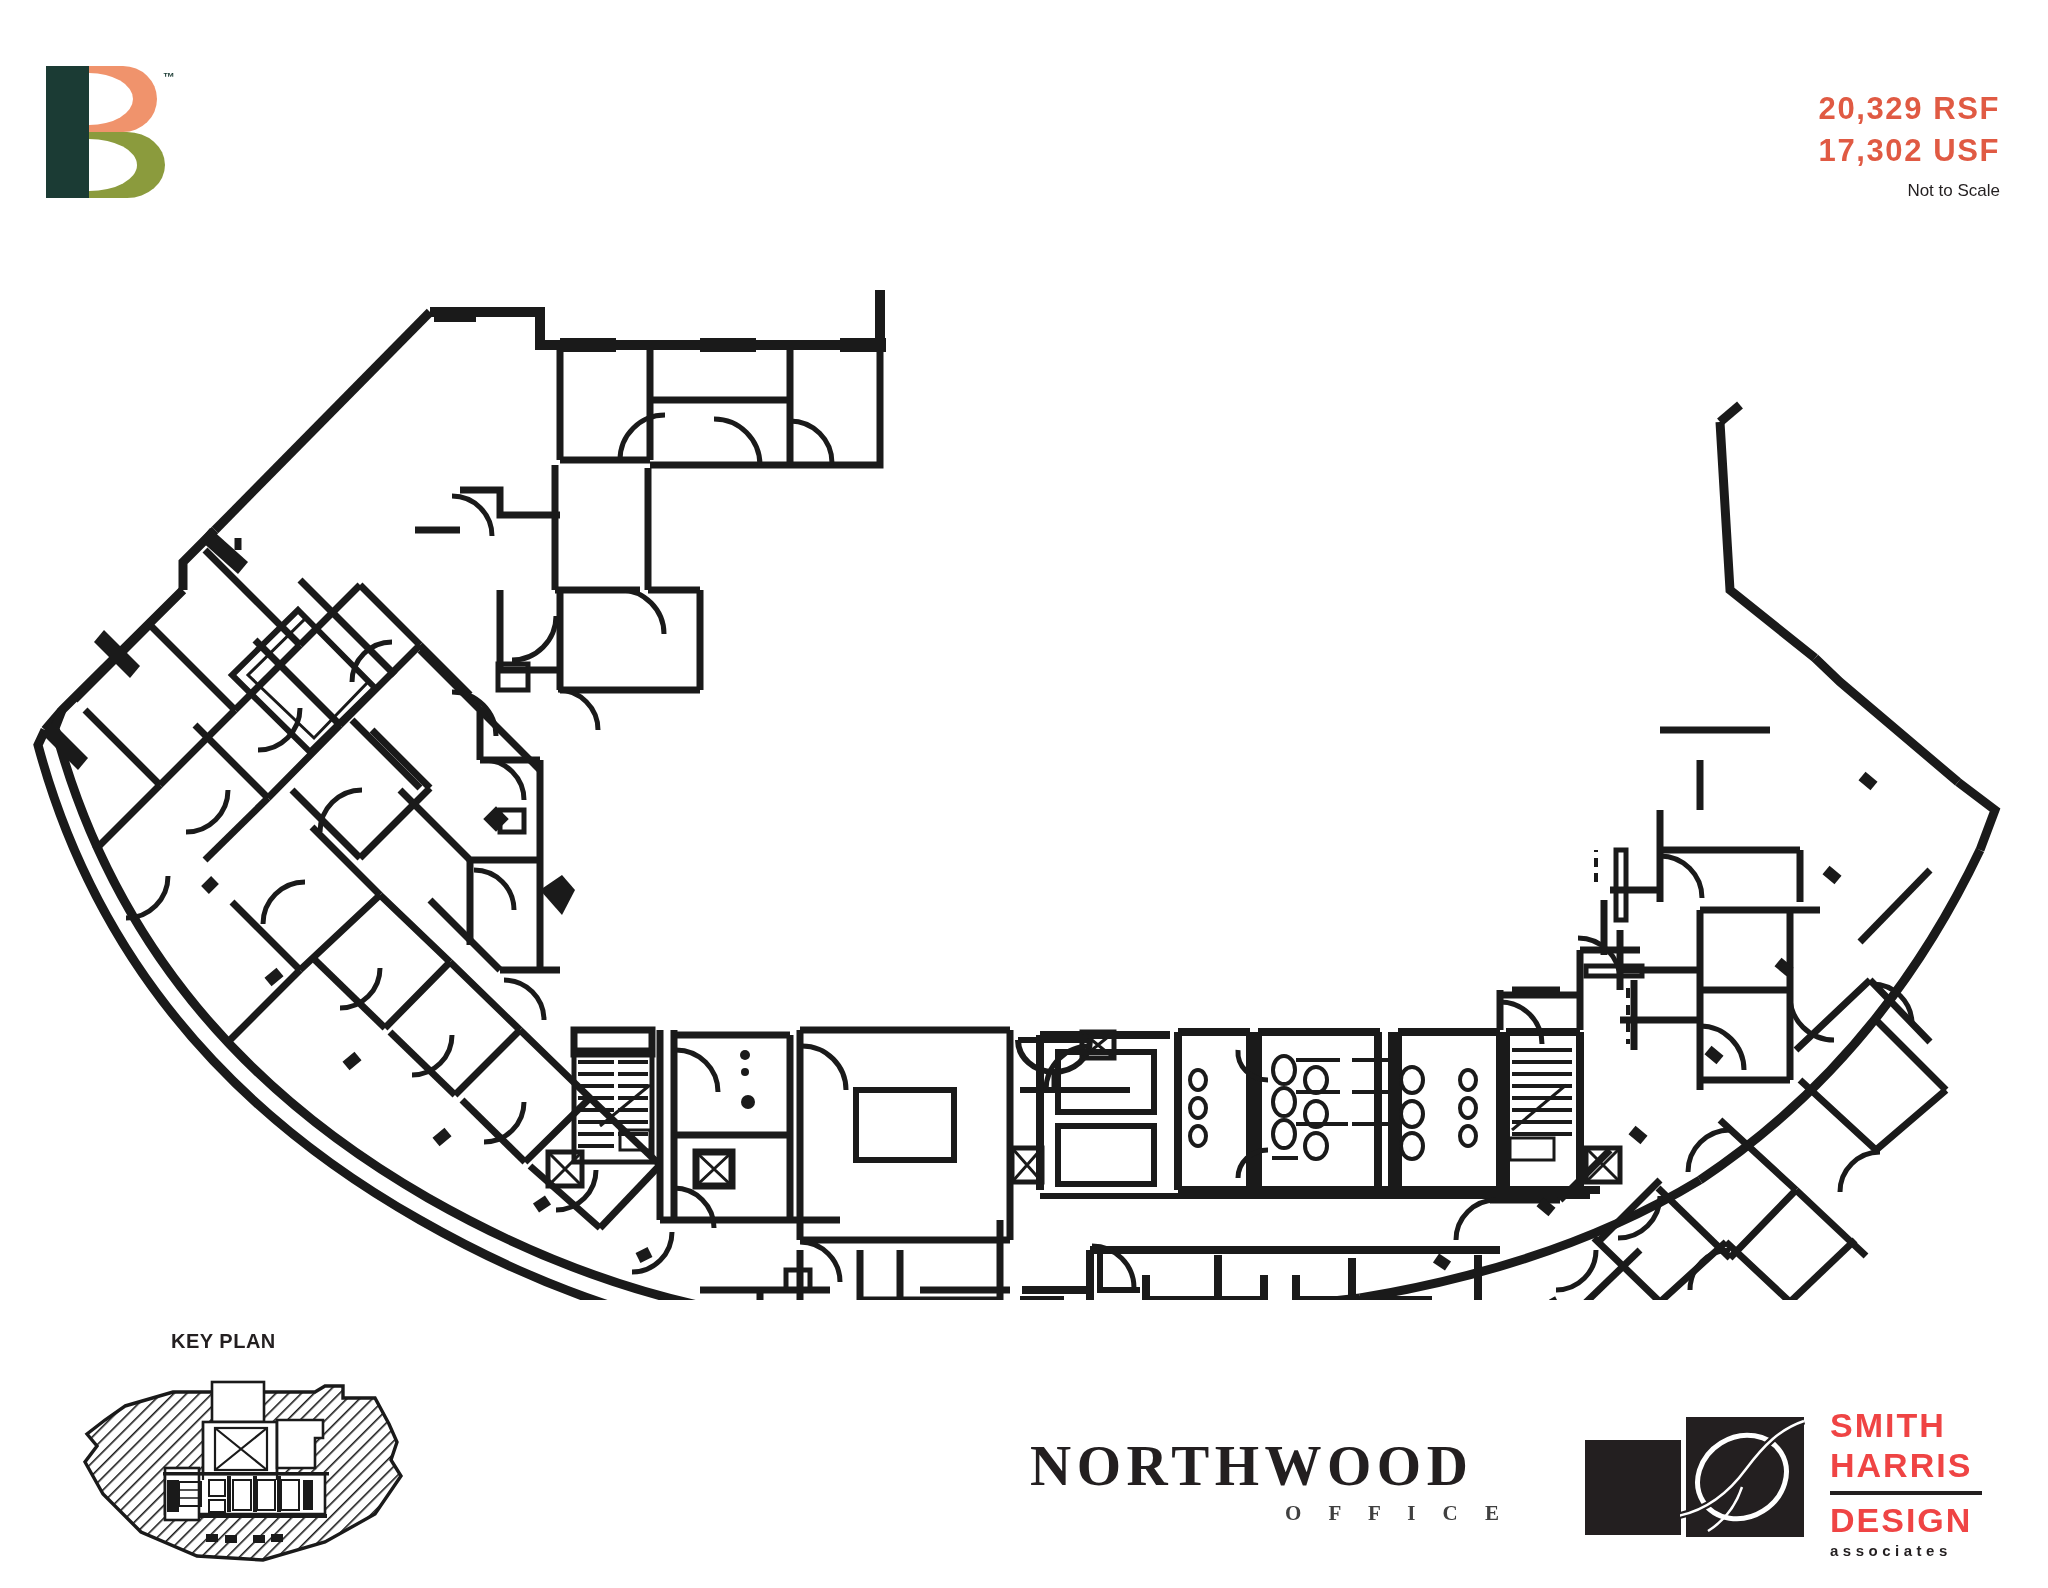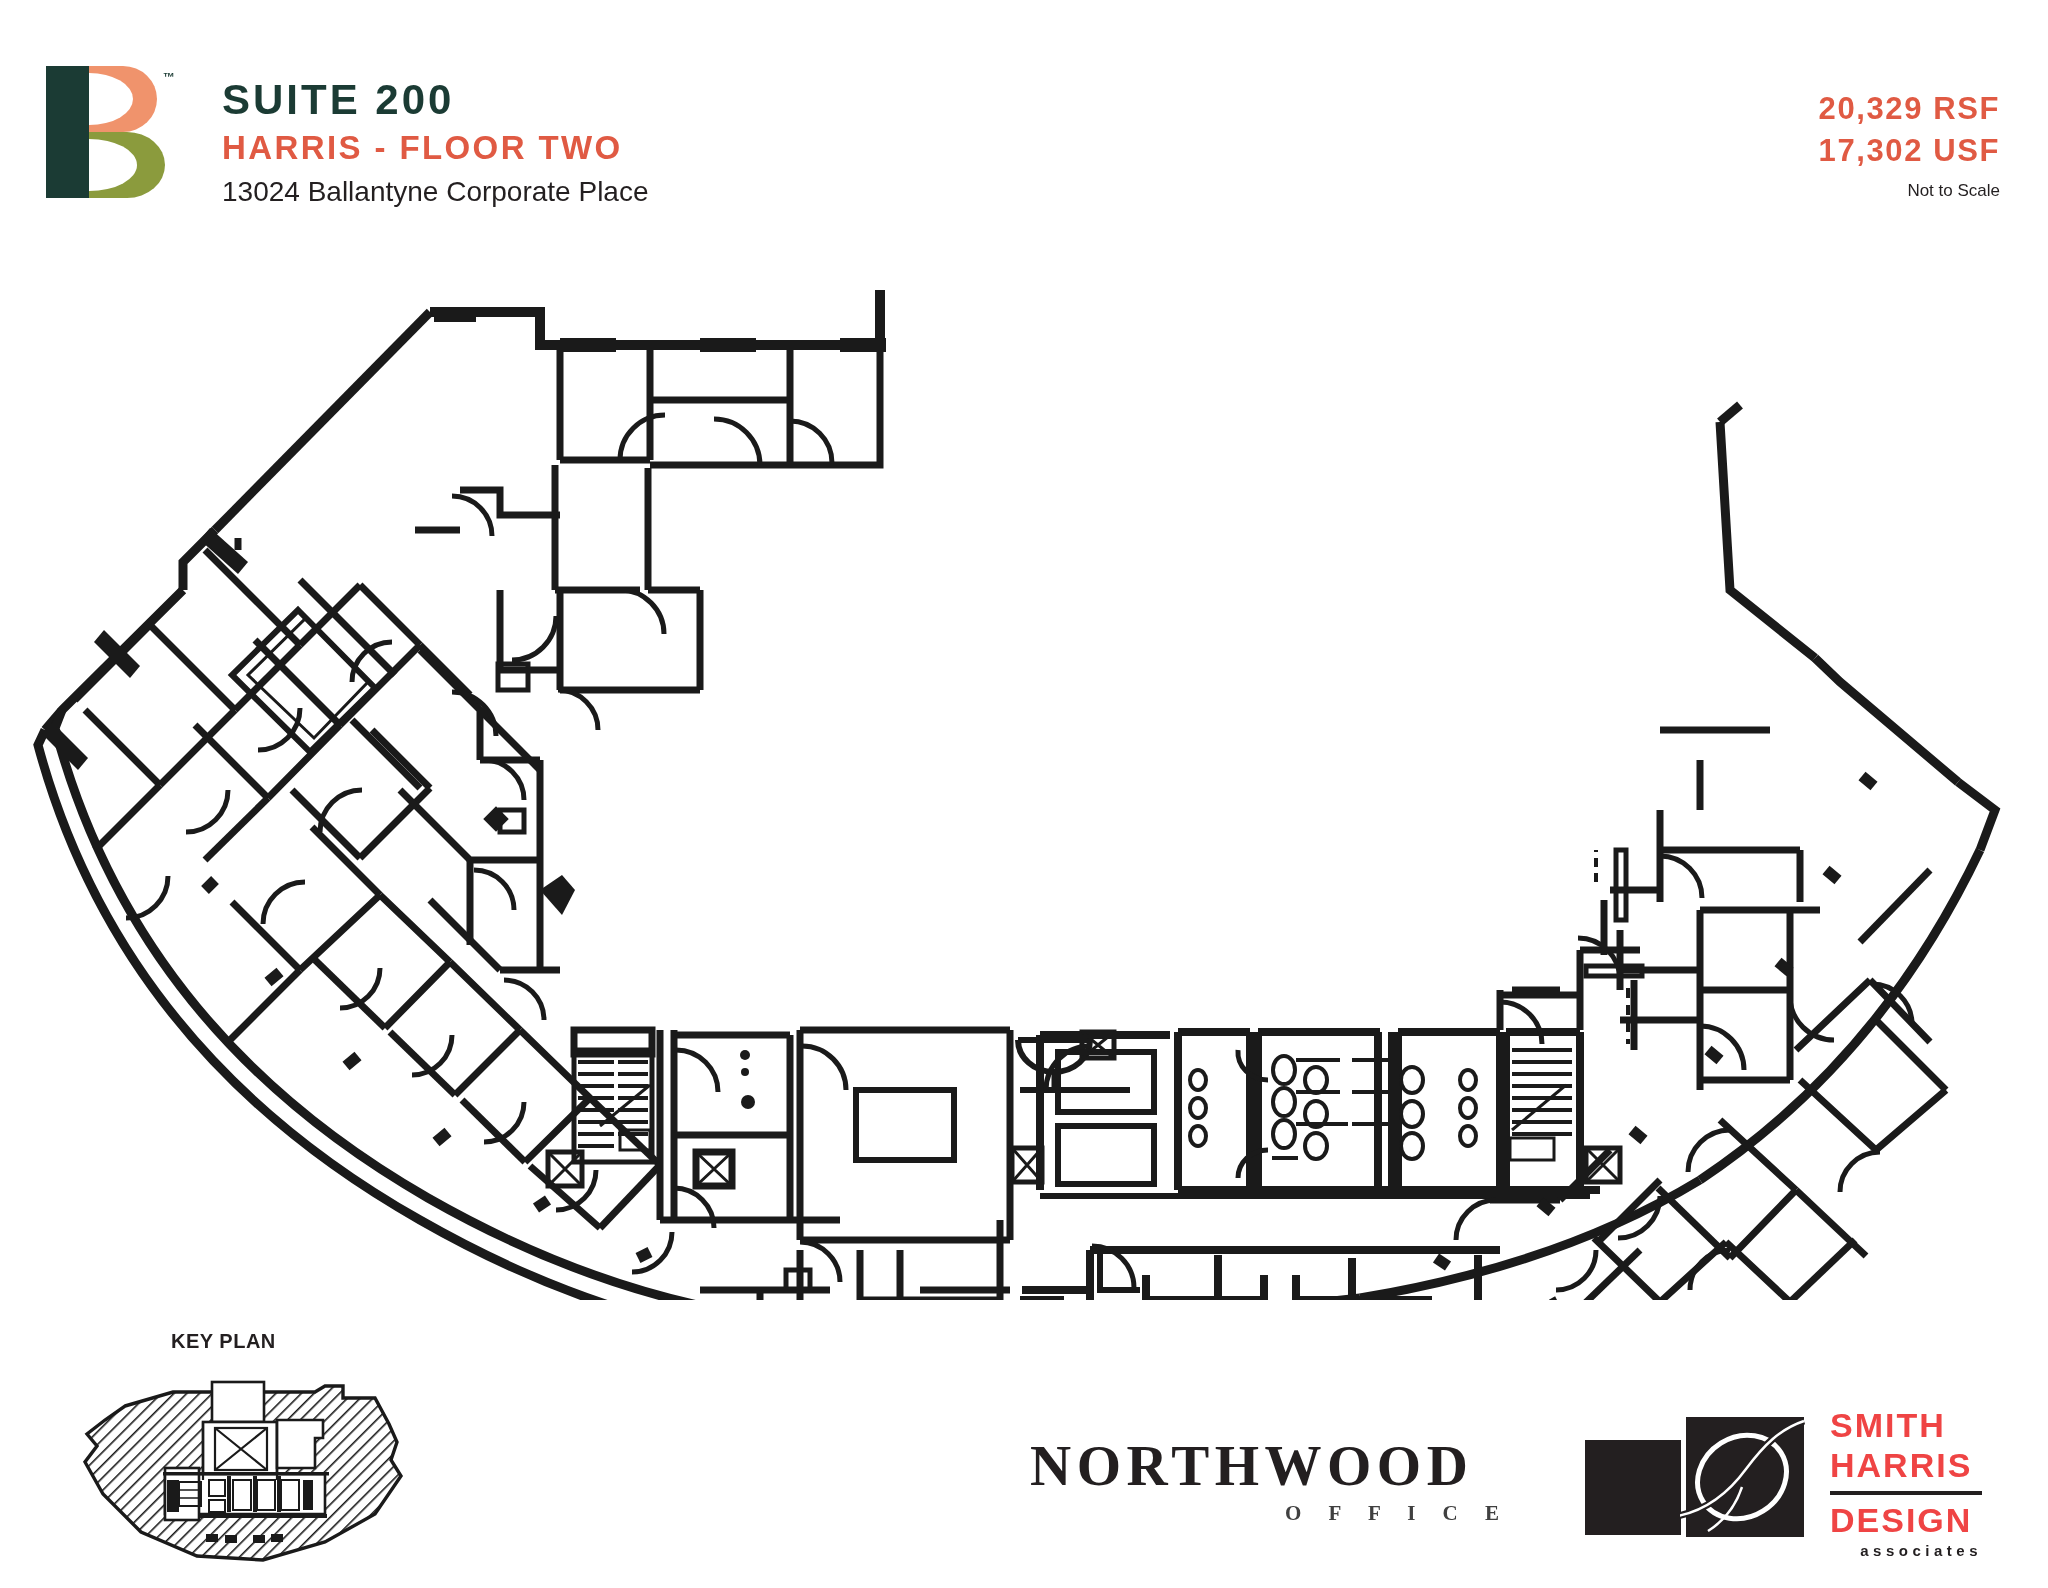--- a/index.html
+++ b/index.html
@@ -254,42 +254,36 @@
     margin: 6px 0 5px 0;
   }
   #shd-logo .shd-l4 {
     font-size: 15px;
     font-weight: bold;
     color: #231f20;
     letter-spacing: 4.5px;
     line-height: 20px;
     margin-top: 1px;
     white-space: nowrap;
-    text-align: right;
   }
 </style>
 </head>
 <body>
 
 <div id="header">
 
   <div id="brand-logo">
     <div class="bar"></div>
     <div class="bowl-top"></div>
     <div class="bowl-top-cut"></div>
     <div class="bowl-bot"></div>
     <div class="bowl-bot-cut"></div>
     <div class="tm">™</div>
   </div>
 
-  <div id="header-titles">
-    <div class="title-suite">SUITE 200</div>
-    <div class="title-floor">HARRIS - FLOOR TWO</div>
-    <div class="title-address">13024 Ballantyne Corporate Place</div>
-  </div>
 
   <div id="header-stats">
     <div class="stat-rsf">20,329 RSF</div>
     <div class="stat-usf">17,302 USF</div>
     <div class="stat-scale">Not to Scale</div>
   </div>
 
 </div>
 
 <div id="floorplan-wrap">

